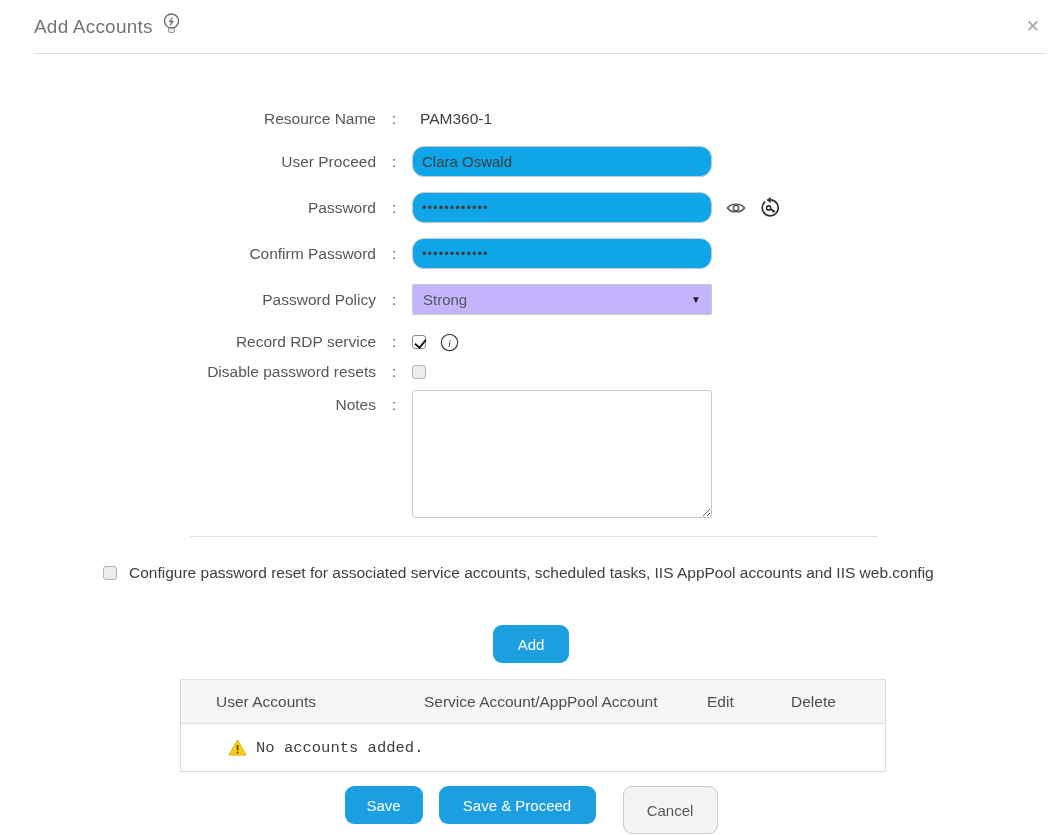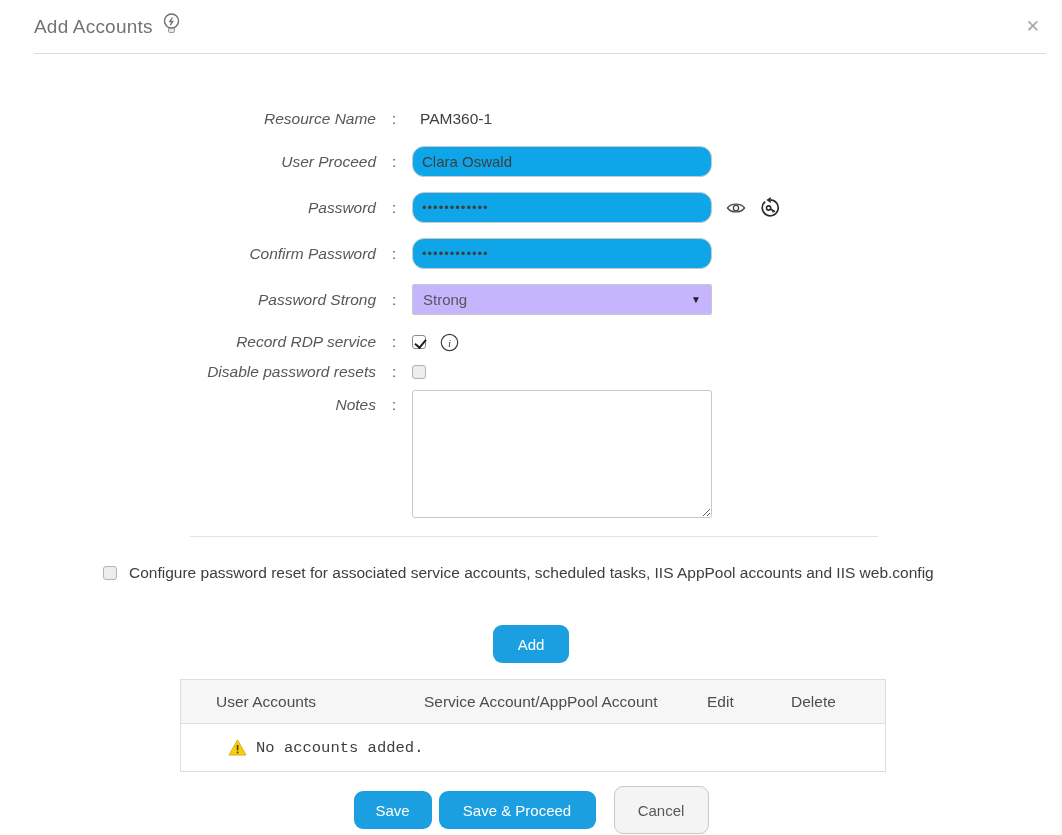--- a/index.html
+++ b/index.html
@@ -11,21 +11,21 @@
     display:flex; align-items:center; justify-content:space-between; }
   .title-wrap { display:flex; align-items:center; gap:8px; }
   .modal-title { font-size:19px; color:#737373; letter-spacing:.2px; }
   .bulb-icon { margin-top:-6px; }
   .close-btn { font-size:17px; color:#a7a7a7; cursor:pointer; padding:4px 6px; line-height:1; }
 
   
   .form-area { margin-top:50px; }
   .form-row { display:flex; align-items:center; }
   .form-row.top { align-items:flex-start; }
-  .label-col { width:376px; text-align:right; font-size:15.5px; color:#54585c; line-height:30px;font-style:italic; }
+  .label-col { width:376px; text-align:right; font-size:15.5px; color:#54585c; line-height:30px; }
   .colon-col { width:36px; text-align:center; font-size:15px; color:#54585c; line-height:30px; }
   .field-col { display:flex; align-items:center; gap:14px; }
 
   .row-resource { margin-bottom:12px; }
   .row-input { margin-bottom:15px; }
   .row-check { margin-bottom:6px; }
   .row-check .label-col, .row-check .colon-col { line-height:24px; }
 
   .static-value { font-size:15.5px; color:#3c4043; line-height:30px; padding-left:8px; }
 
@@ -74,21 +74,21 @@
   .t-head { display:flex; background:#f6f6f6; border-bottom:1px solid #ddd;
     height:44px; align-items:center; font-size:15.5px; color:#4a4e52; }
   .th-user { width:243px; padding-left:35px; }
   .th-svc { width:283px; }
   .th-edit { width:84px; }
   .th-del { flex:1; }
   .t-body-row { display:flex; align-items:center; height:47px; background:#fff;
     padding-left:47px; gap:9px; font-size:15.5px; color:#3c4043;font-family:Liberation Mono, monospace; }
 
   
-  .footer-row { margin-top:14px; display:flex; justify-content:center; gap:7px;align-items:center; }
+  .footer-row { margin-top:14px; display:flex; justify-content:center; gap:16px; }
   .save-btn { width:78px; height:38px; }
   .proceed-btn { width:157px; height:38px; }
   .cancel-btn { width:95px; height:48px; margin-left:11px; }
 </style>
 </head>
 <body>
 
 <div class="modal-header">
   <div class="title-wrap">
     <span class="modal-title">Add Accounts</span>
@@ -146,21 +146,21 @@
 
   <div class="form-row row-input">
     <div class="label-col">Confirm Password</div>
     <div class="colon-col">:</div>
     <div class="field-col">
       <input class="text-input pw-input" type="text" value="••••••••••••" style="">
     </div>
   </div>
 
   <div class="form-row row-input">
-    <div class="label-col">Password Strong</div>
+    <div class="label-col">Password Policy</div>
     <div class="colon-col">:</div>
     <div class="field-col">
       <div class="select-box">
         <span class="select-value">Strong</span>
         <span class="select-arrow">▼</span>
       </div>
     </div>
   </div>
 
   <div class="form-row row-check">

